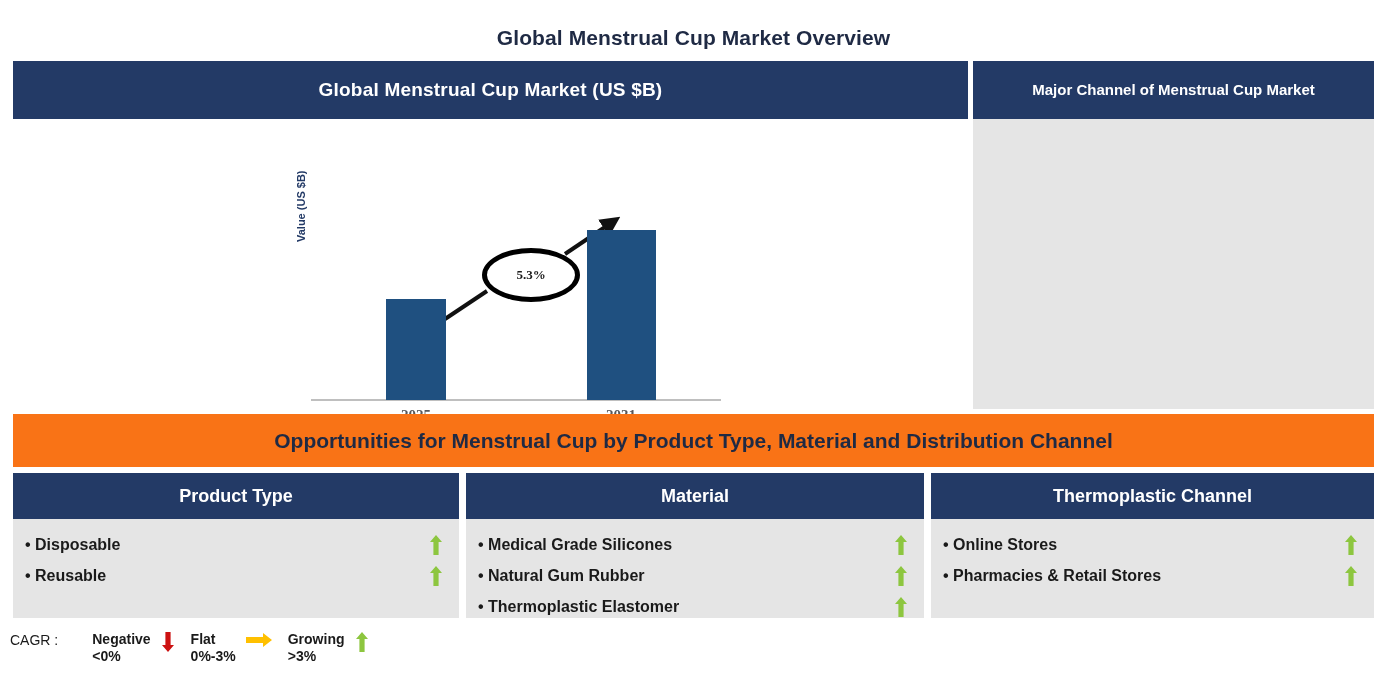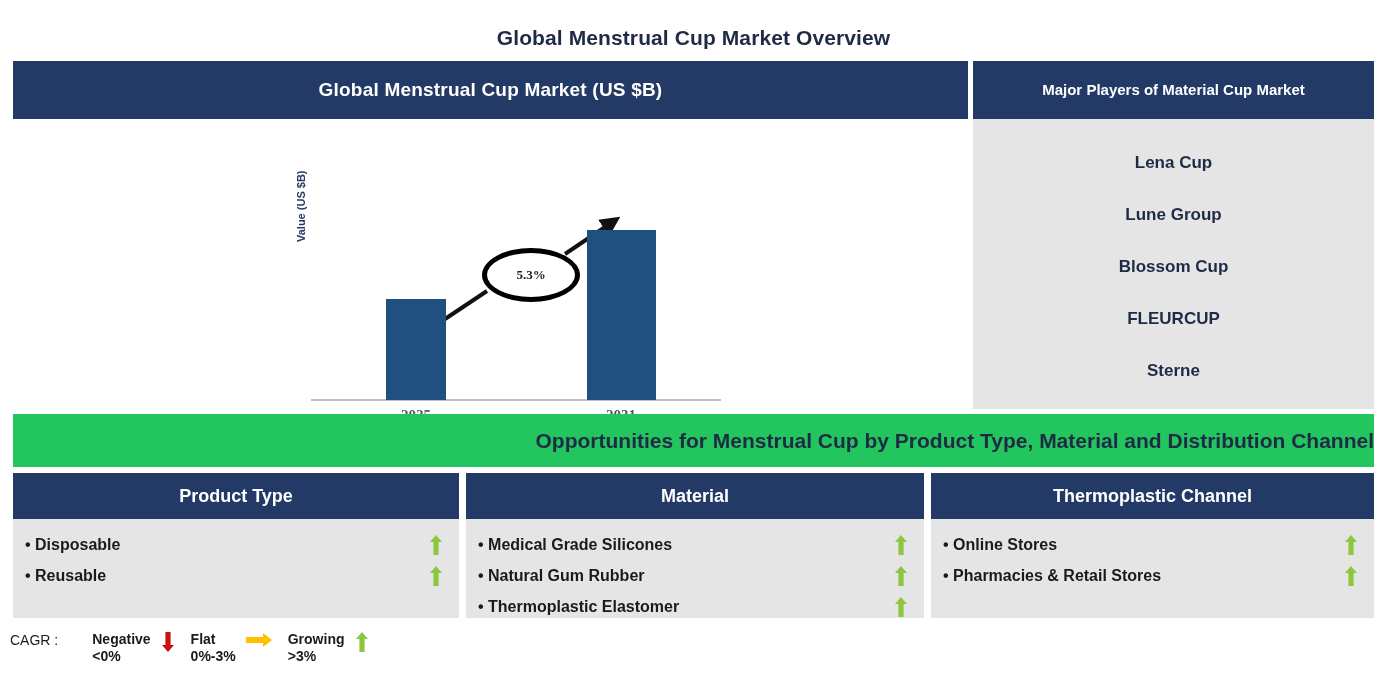--- a/index.html
+++ b/index.html
@@ -154,22 +154,22 @@
     color: #1f6db5;
   }
 
   
   .opp-banner {
     position: absolute;
     left: 13px;
     top: 414px;
     width: 1361px;
     height: 53px;
-    background: #22c55e;
-    text-align: right;
+    background: #f97316;
+    text-align: center;
     line-height: 53px;
     font-size: 21px;
     font-weight: bold;
     color: #1f2a44;
   }
 
   
   .cols {
     position: absolute;
     left: 13px;
@@ -307,28 +307,21 @@
       </div>
 
       <div class="tick-label" style="left:358px; top:288px;">2025</div>
       <div class="tick-label" style="left:563px; top:288px;">2031</div>
 
       <div class="source-note">Source : Lucintel</div>
     </div>
   </div>
 
   <div class="players-panel">
-    <div class="players-header">Major Players of Material Cup Market</div>
-    <div class="players-list">
-      <div class="player-item">Lena Cup</div>
-      <div class="player-item">Lune Group</div>
-      <div class="player-item">Blossom Cup</div>
-      <div class="player-item">FLEURCUP</div>
-      <div class="player-item">Sterne</div>
-    </div>
+    <div class="players-header">Major Channel of Menstrual Cup Market</div>
   </div>
 </div>
 
 <div class="opp-banner">Opportunities for Menstrual Cup by Product Type, Material and Distribution Channel</div>
 
 <div class="cols">
 
   <div class="col col-0">
     <div class="col-header">Product Type</div>
     <div class="col-items">

